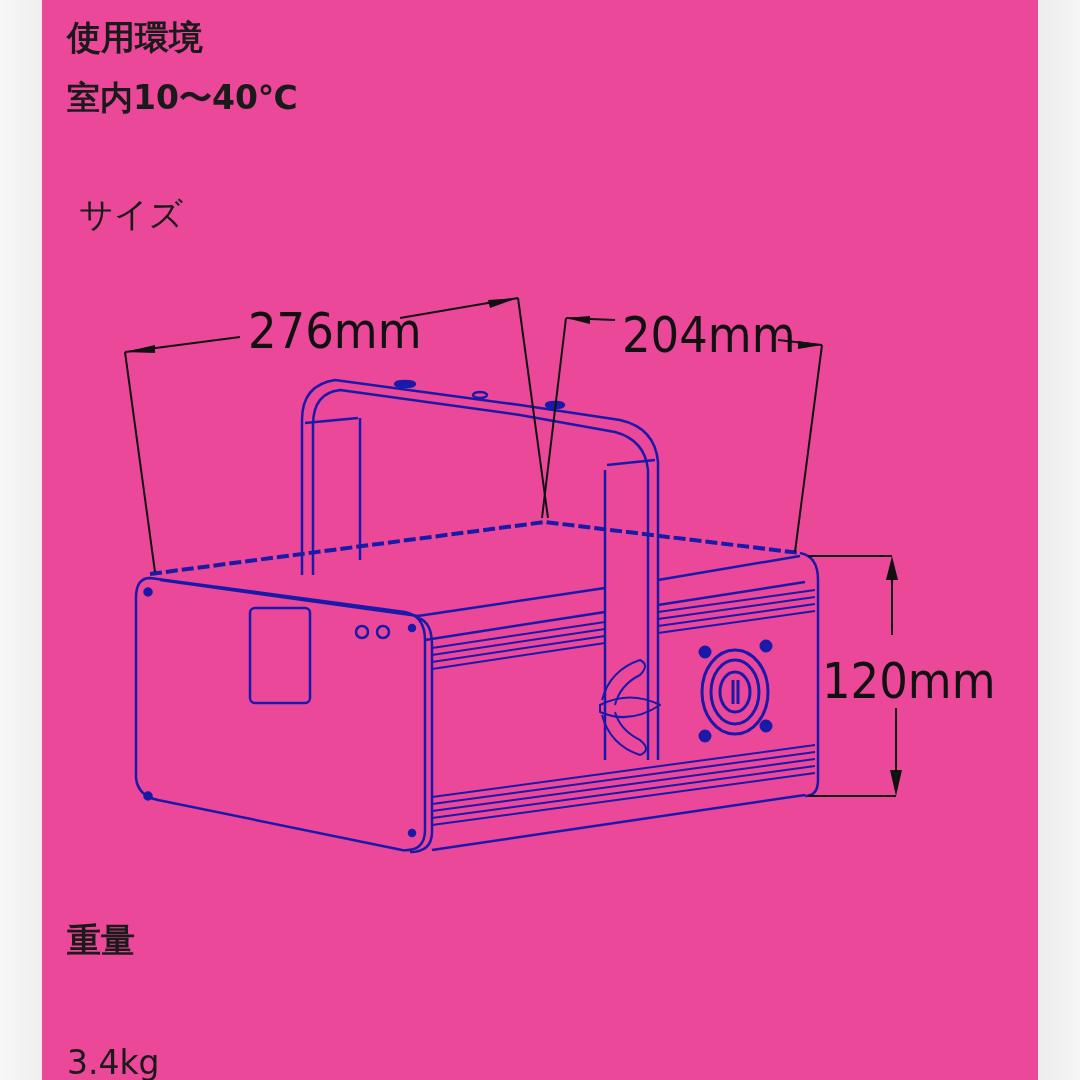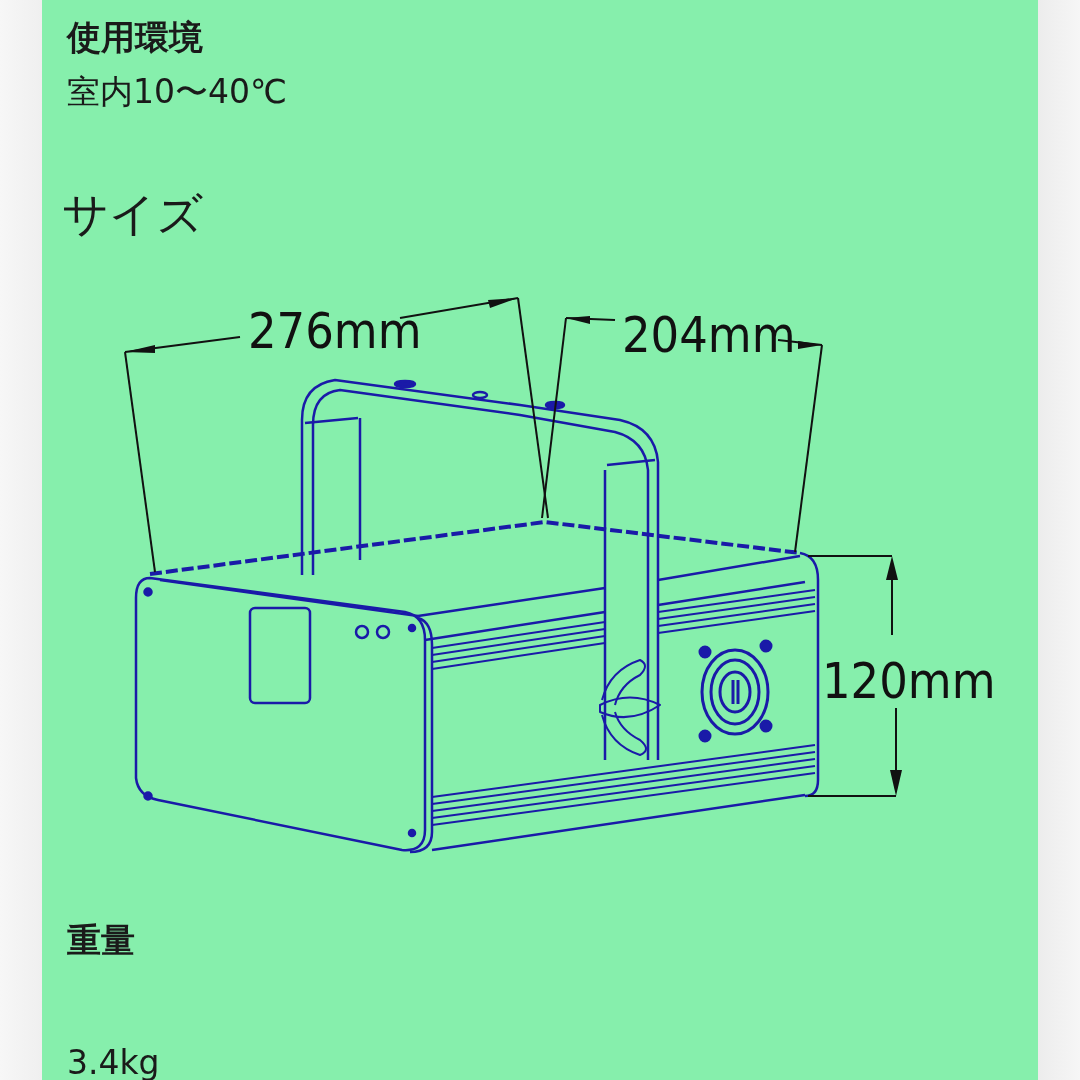--- a/index.html
+++ b/index.html
@@ -13,54 +13,54 @@
     .gutter-left {
       position: absolute; left: 0; top: 0; width: 42px; height: 1080px;
       background: linear-gradient(to right, #f7f7f7, #efefef);
     }
     .gutter-right {
       position: absolute; left: 1038px; top: 0; width: 42px; height: 1080px;
       background: linear-gradient(to right, #ececec, #f6f6f6);
     }
     .card {
       position: absolute; left: 42px; top: 0; width: 996px; height: 1080px;
-      background: #86efac;
+      background: #ec4899;
     }
     .label {
       position: absolute; left: 25px;
       font-size: 34px; font-weight: bold; color: #1a1a1a;
       line-height: 40px; white-space: nowrap;
     }
     .value {
       position: absolute; left: 25px;
       font-size: 33px; color: #1a1a1a; line-height: 40px; white-space: nowrap;
     }
     .section-label {
-      position: absolute; left: 20px;
-      font-size: 46px; color: #1a1a1a; line-height: 40px; white-space: nowrap;
+      position: absolute; left: 37px;
+      font-size: 34px; color: #1a1a1a; line-height: 40px; white-space: nowrap;
     }
     .diagram {
       position: absolute; left: 0; top: 0; width: 1080px; height: 1080px;
       pointer-events: none;
     }
     .dim-text {
       font-family: "DejaVu Sans", sans-serif;
       font-size: 50px; fill: #111;
       font-stretch: condensed;
     }
   </style>
 </head>
 <body>
 
 <div class="gutter-left"></div>
 <div class="gutter-right"></div>
 
 <div class="card">
   <div class="label" style="top:17px;">使用環境</div>
-  <div class="value" style="top:72px;">室内10〜40℃</div>
+  <div class="value" style="top:78px;font-weight:bold;">室内10〜40℃</div>
 
   <div class="section-label" style="top:194px;">サイズ</div>
 
   <div class="label" style="top:920px;">重量</div>
   <div class="value" style="top:1003px;margin-top:40px;">3.4kg</div>
 </div>
 
 <svg class="diagram" viewBox="0 0 1080 1080" xmlns="http://www.w3.org/2000/svg">
   <g fill="none" stroke="#1a1aa8" stroke-width="2.5" stroke-linejoin="round">
 

